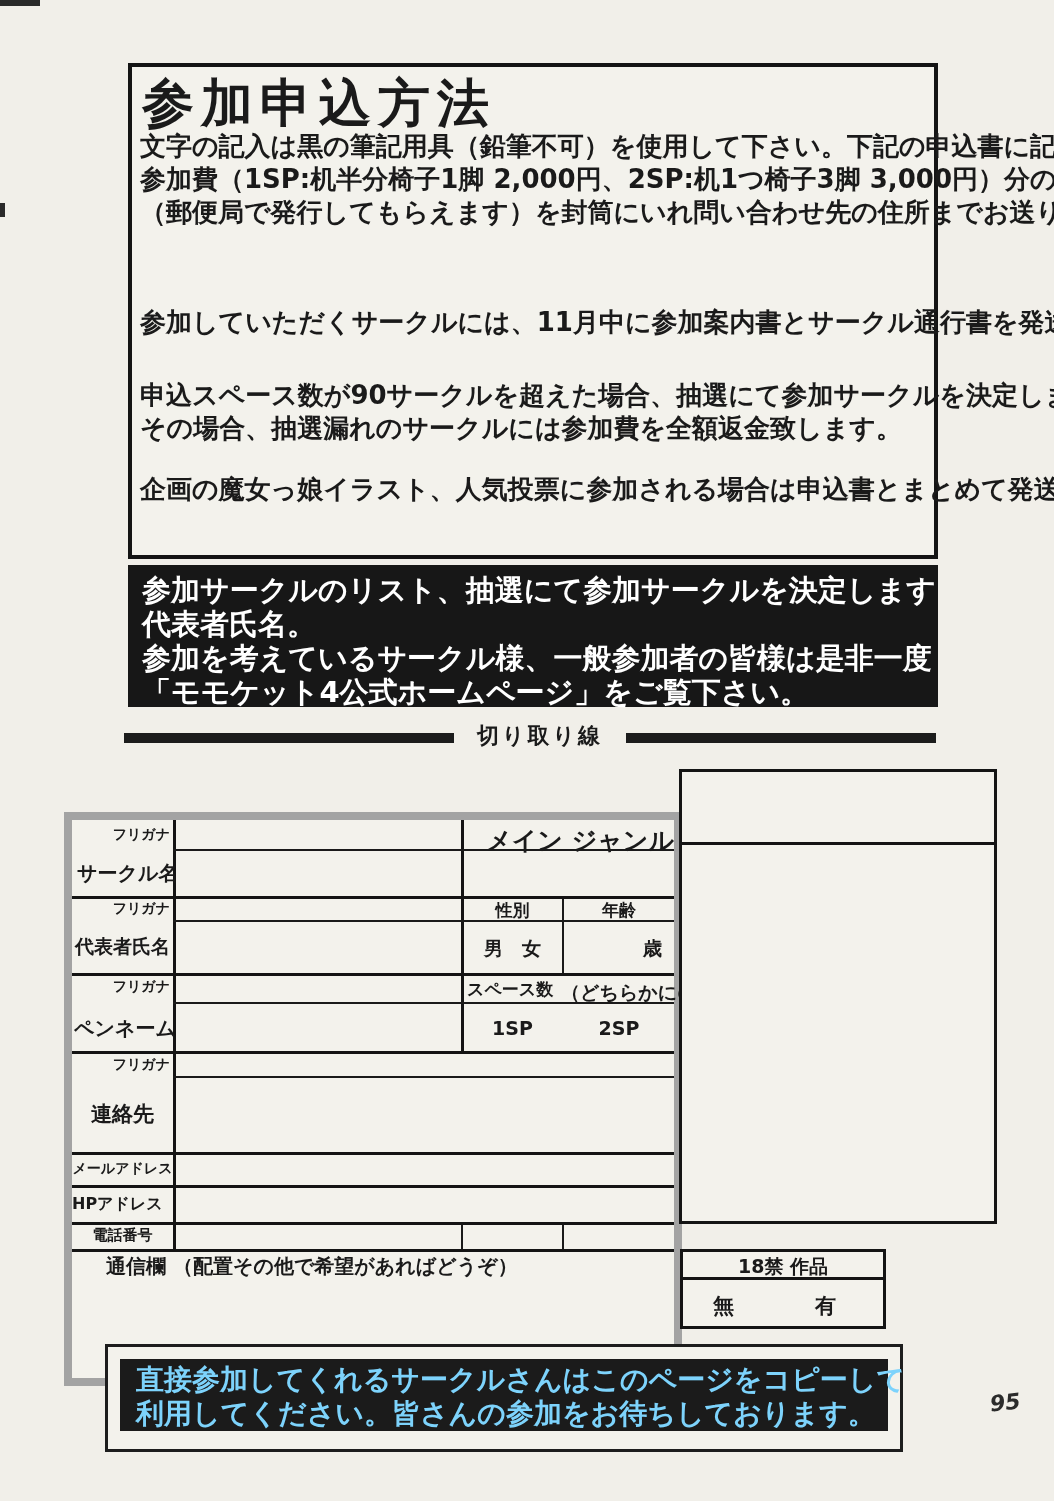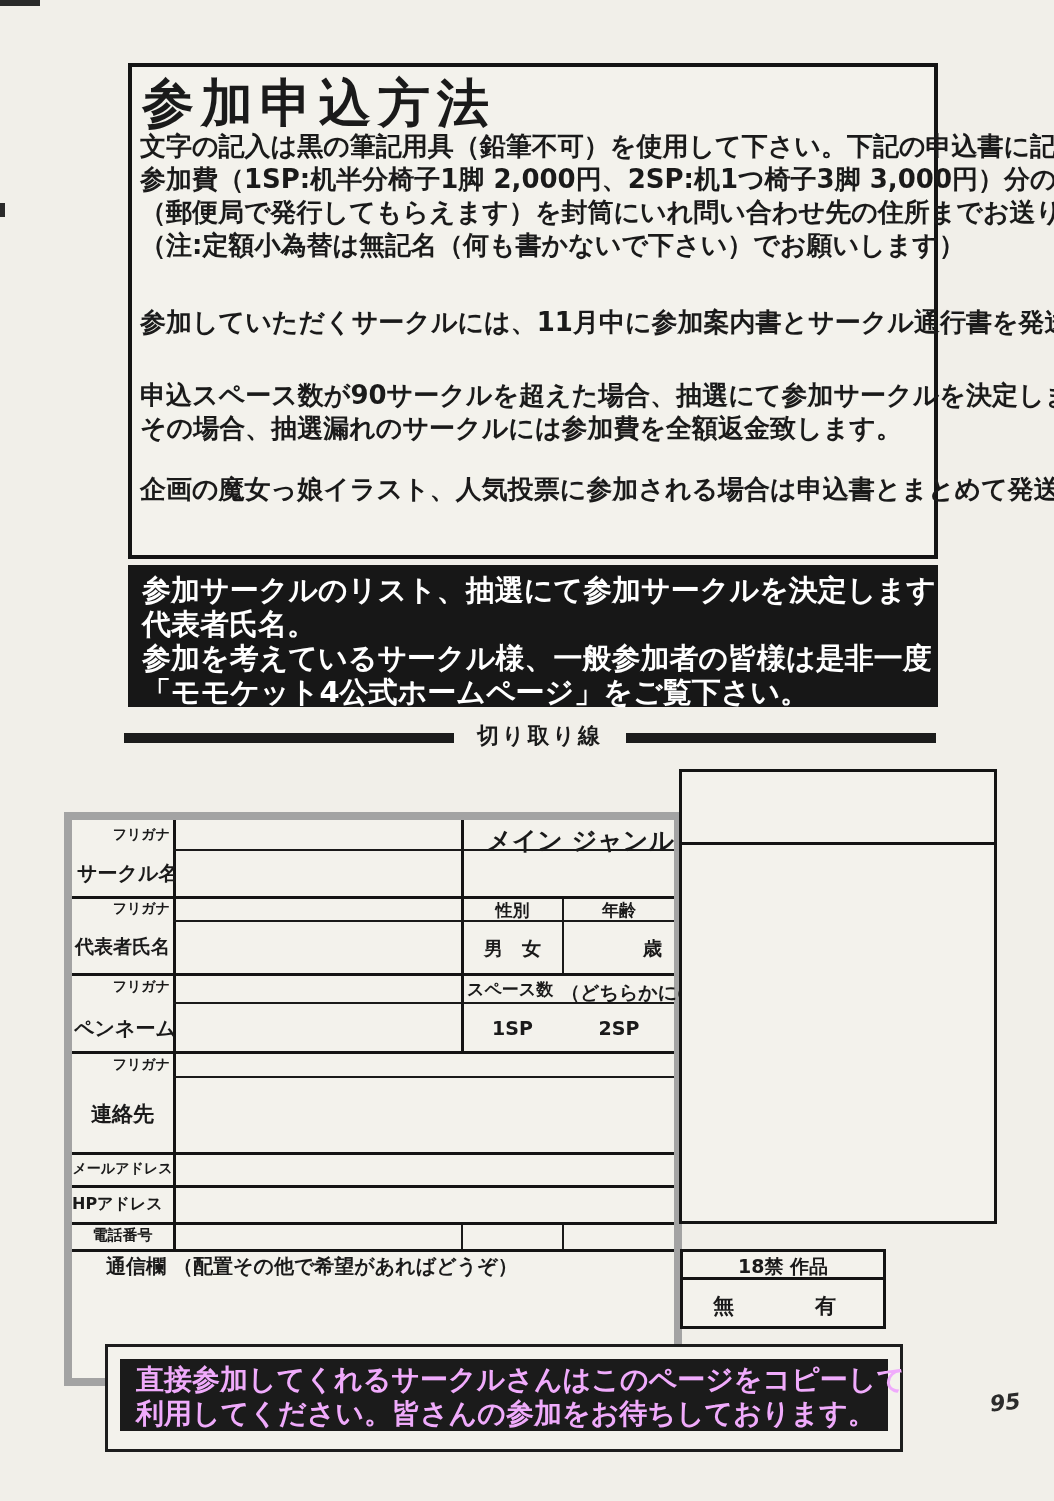--- a/index.html
+++ b/index.html
@@ -50,39 +50,38 @@
     border:3px solid #141414;background:#f3f2ec;
   }
   
   .bottom-outer{
     left:105px;top:1344px;width:792px;height:102px;
     border:3px solid #1d1d1d;background:#f3f2ec;
   }
   .bottom-black{
     left:12px;top:12px;width:768px;height:72px;background:#1b1b1b;
   }
-  .bottom-line{left:16px;color:#f0abfc;font-size:28px;font-weight:bold;white-space:nowrap;}
+  .bottom-line{left:16px;color:#7dd3fc;font-size:28px;font-weight:bold;white-space:nowrap;}
   .page-num{
     left:990px;top:1390px;font-size:22px;font-style:italic;font-weight:bold;
     transform:rotate(-6deg);color:#2b2b2b;
   }
 </style>
 </head>
 <body>
 
 <div class="abs artifact" style="left:0;top:0;width:40px;height:6px;"></div>
 <div class="abs artifact" style="left:0;top:203px;width:5px;height:14px;"></div>
 
 <div class="abs info-box">
   <div class="abs info-title">参加申込方法</div>
 
   <div class="abs para-line" style="top:62px;">文字の記入は黒の筆記用具（鉛筆不可）を使用して下さい。下記の申込書に記入したものと</div>
   <div class="abs para-line" style="top:95px;">参加費（1SP:机半分椅子1脚 2,000円、2SP:机1つ椅子3脚 3,000円）分の定額小為替</div>
   <div class="abs para-line" style="top:128px;">（郵便局で発行してもらえます）を封筒にいれ問い合わせ先の住所までお送りください。</div>
-  <div class="abs para-line" style="top:161px;">（注:定額小為替は無記名（何も書かないで下さい）でお願いします）</div>
 
   <div class="abs para-line" style="top:238px;">参加していただくサークルには、11月中に参加案内書とサークル通行書を発送します。</div>
 
   <div class="abs para-line" style="top:311px;">申込スペース数が90サークルを超えた場合、抽選にて参加サークルを決定します。</div>
   <div class="abs para-line" style="top:344px;">その場合、抽選漏れのサークルには参加費を全額返金致します。</div>
 
   <div class="abs para-line" style="top:405px;">企画の魔女っ娘イラスト、人気投票に参加される場合は申込書とまとめて発送されてもかま</div>
 </div>
 
 <div class="abs hp-banner">

